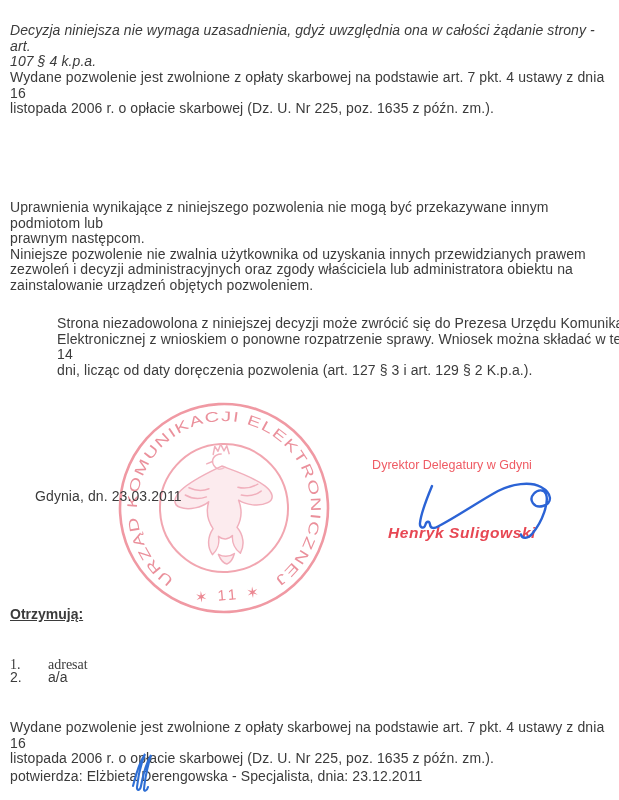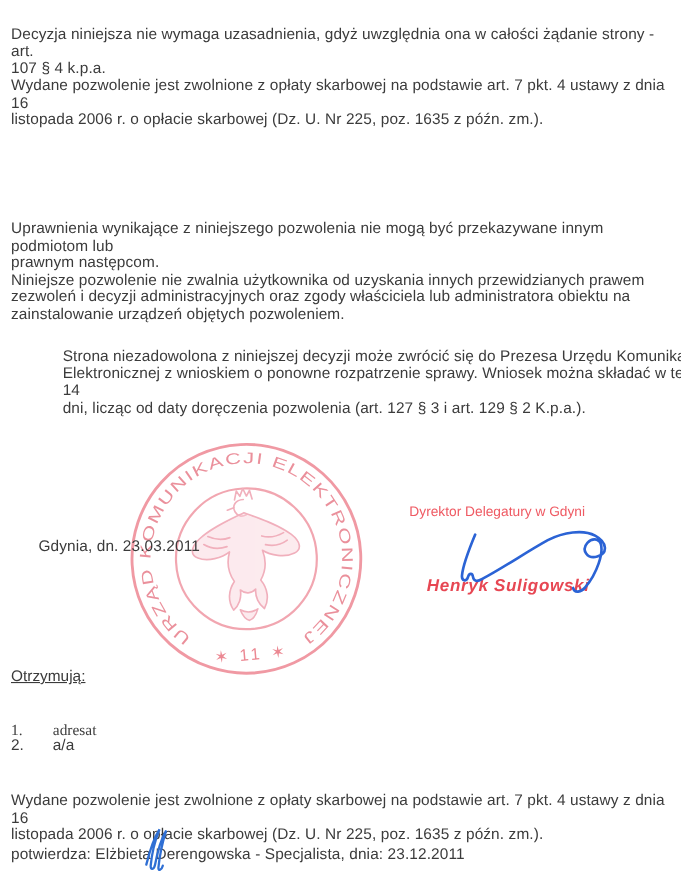--- a/index.html
+++ b/index.html
@@ -4,37 +4,37 @@
 <style>
   html,body{margin:0;padding:0;}
   body{
     width:619px;height:800px;position:relative;background:#ffffff;
     font-family:"Liberation Sans", sans-serif;color:#3b3b3b;overflow:hidden;
   }
   .tb{
     position:absolute;font-size:14px;line-height:15.5px;white-space:pre-line;
     letter-spacing:0.1px;
   }
-  #p1{left:10px;top:23px;width:600px;}
+  #p1{left:10px;top:23px;width:600px;font-style:italic;}
   #p2{left:10px;top:70px;width:600px;}
   #p3{left:10px;top:200px;width:604px;}
   #p4{left:10px;top:316px;width:604px;margin-left:47px;}
   #place-date{left:35px;top:489px;z-index:3;}
   #round-stamp{position:absolute;left:112px;top:398px;z-index:2;}
   #authority-stamp{
     position:absolute;left:316px;top:456px;width:272px;text-align:center;
     font-size:12.5px;line-height:18px;z-index:4;
   }
   #signatory-name{
     position:absolute;left:388px;top:524px;font-size:15.5px;font-style:italic;
     font-weight:bold;letter-spacing:0.6px;z-index:4;
   }
   #signature-svg{position:absolute;left:380px;top:478px;z-index:5;}
   #recipients-heading{
-    position:absolute;left:10px;top:606px;font-size:14px;font-weight:normal;
+    position:absolute;left:10px;top:606px;font-size:14px;font-weight:bold;
     text-decoration:underline;
   }
   .recipient-row{position:absolute;left:10px;font-size:14px;}
   .recipient-row .num{display:inline-block;width:38px;}
   #recipient-1{top:657px;font-family:Liberation Serif, serif;}
   #recipient-2{top:669px;}
   #footer-exemption{left:10px;top:720px;width:604px;}
   #footer-confirmation{left:10px;top:769px;width:604px;z-index:3;}
   #initials-svg{position:absolute;left:126px;top:750px;z-index:5;}
 </style>

